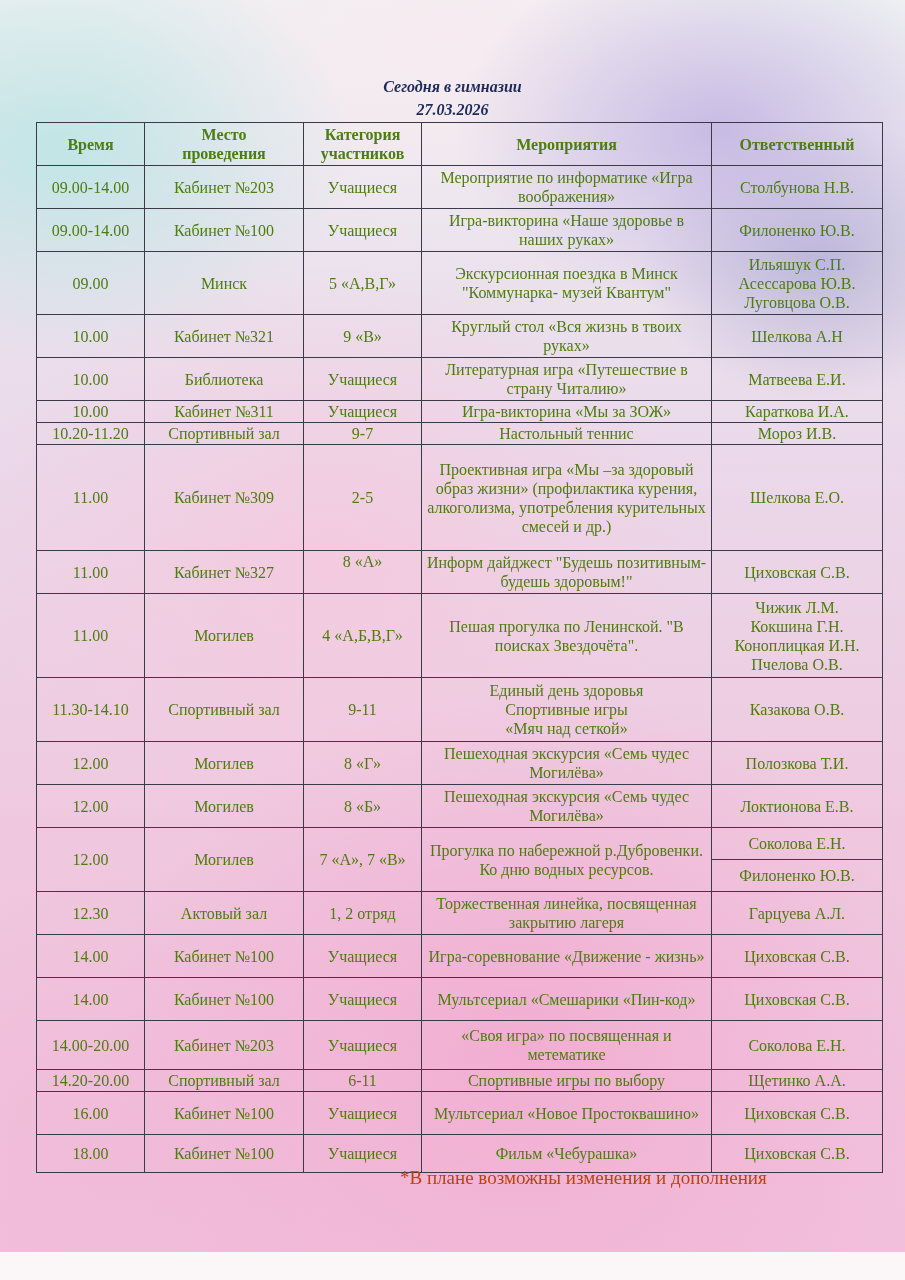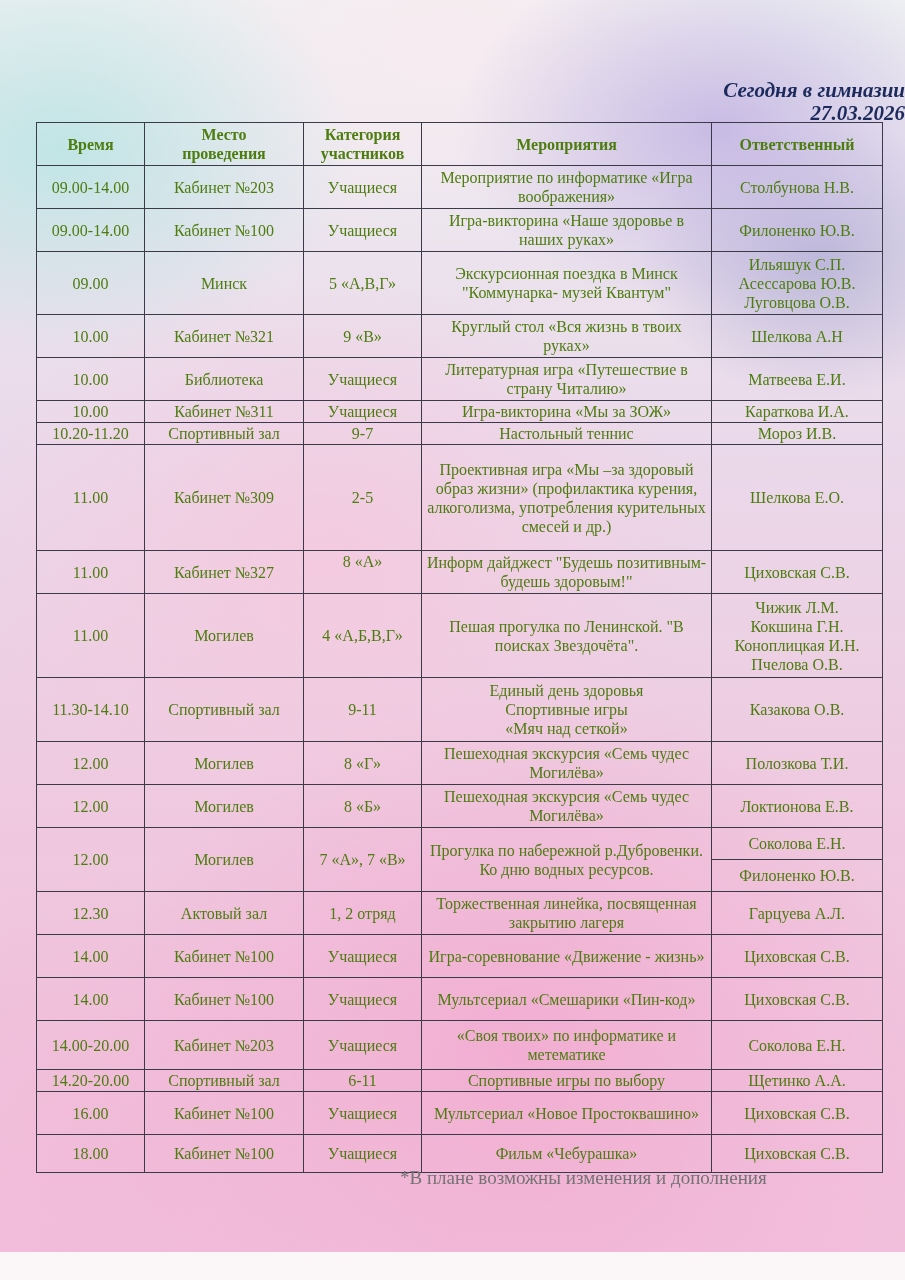--- a/index.html
+++ b/index.html
@@ -12,38 +12,38 @@
       radial-gradient(ellipse 380px 260px at 720px 130px, rgba(190,175,225,0.8), transparent 70%),
       radial-gradient(ellipse 260px 200px at 820px 260px, rgba(150,150,200,0.55), transparent 70%),
       radial-gradient(ellipse 520px 420px at 330px 560px, rgba(246,200,222,0.8), transparent 70%),
       radial-gradient(ellipse 600px 520px at 520px 1050px, rgba(242,170,208,0.85), transparent 70%),
       radial-gradient(ellipse 400px 400px at 120px 1150px, rgba(240,185,215,0.8), transparent 70%),
       radial-gradient(ellipse 500px 300px at 450px 40px, rgba(248,235,240,0.9), transparent 70%),
       linear-gradient(180deg, #eef0f2 0%, #ead9ea 35%, #efc8df 65%, #f2bedb 100%);
   }
   .bottom-strip { position: absolute; left: 0; right: 0; bottom: 0; height: 28px; background: #fbf6f8; }
   .title {
-    position: absolute; left: 0; width: 905px; text-align: right;
-    font-style: italic; font-weight: bold; font-size: 21px; color: #1c2a5c;
+    position: absolute; left: 0; width: 905px; text-align: center;
+    font-style: italic; font-weight: bold; font-size: 16px; color: #1c2a5c;
   }
   .title.t1 { top: 78px; }
   .title.t2 { top: 101px; }
   table.schedule {
     position: absolute; left: 36px; top: 122px;
     width: 846px; border-collapse: collapse; table-layout: fixed;
     font-size: 16px; line-height: 19px; color: #4d7c0f;
   }
   table.schedule th, table.schedule td {
     border: 1px solid #3a3a48; text-align: center; vertical-align: middle;
     padding: 1px 4px;
   }
   table.schedule th { font-weight: bold; height: 40px; font-size: 16px; line-height: 19px; }
   table.schedule td.top { vertical-align: top; }
   .footnote {
-    position: absolute; left: 400px; top: 1167px; font-size: 19px; color: #737373; font-family: Liberation Serif, serif;
+    position: absolute; left: 400px; top: 1167px; font-size: 19px; color: #c2410c; font-family: Liberation Serif, serif;
   }
   .pre { white-space: pre-line; }
 </style>
 </head>
 <body>
 
 <div class="title t1">Сегодня в гимназии</div>
 <div class="title t2">27.03.2026</div>
 
 <table class="schedule">
@@ -192,21 +192,21 @@
       <td>14.00</td>
       <td>Кабинет №100</td>
       <td>Учащиеся</td>
       <td>Мультсериал «Смешарики «Пин-код»</td>
       <td>Циховская С.В.</td>
     </tr>
     <tr style="height:49px">
       <td>14.00-20.00</td>
       <td>Кабинет №203</td>
       <td>Учащиеся</td>
-      <td>«Своя твоих» по информатике и метематике</td>
+      <td>«Своя игра» по посвященная и метематике</td>
       <td>Соколова Е.Н.</td>
     </tr>
     <tr style="height:22px">
       <td>14.20-20.00</td>
       <td>Спортивный зал</td>
       <td>6-11</td>
       <td>Спортивные игры по выбору</td>
       <td>Щетинко А.А.</td>
     </tr>
     <tr style="height:43px">

